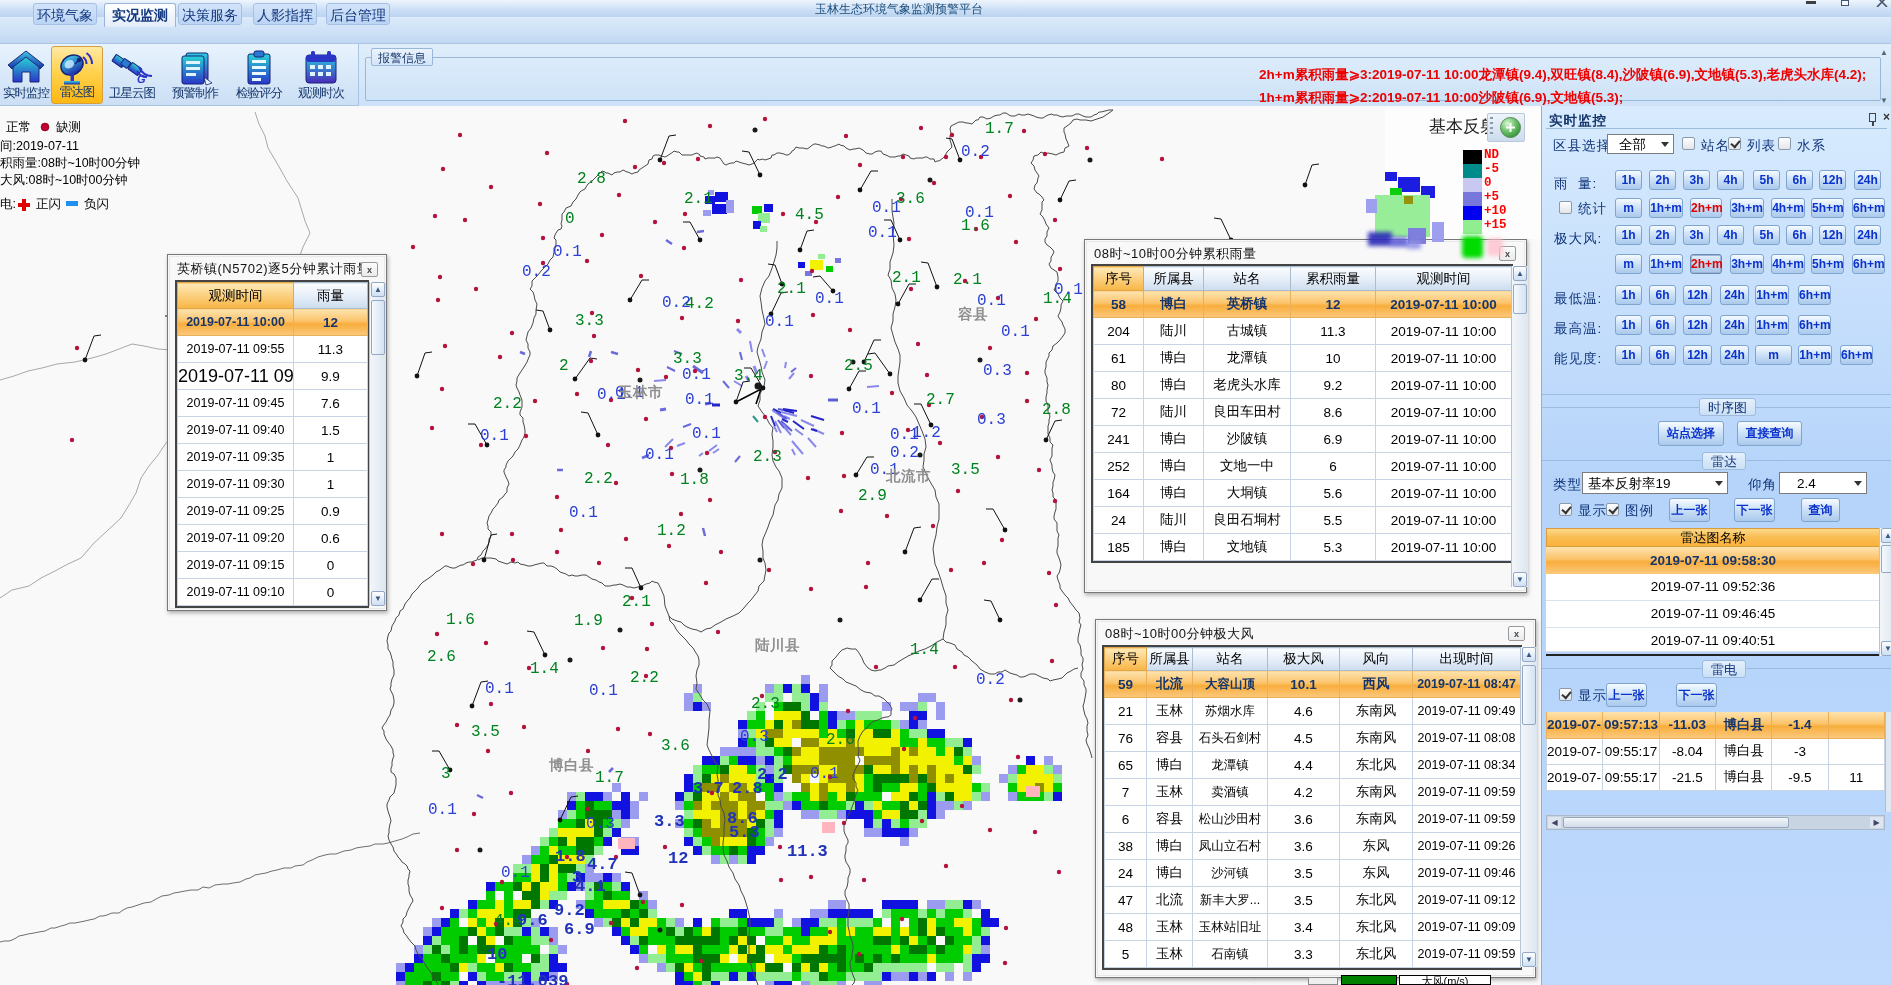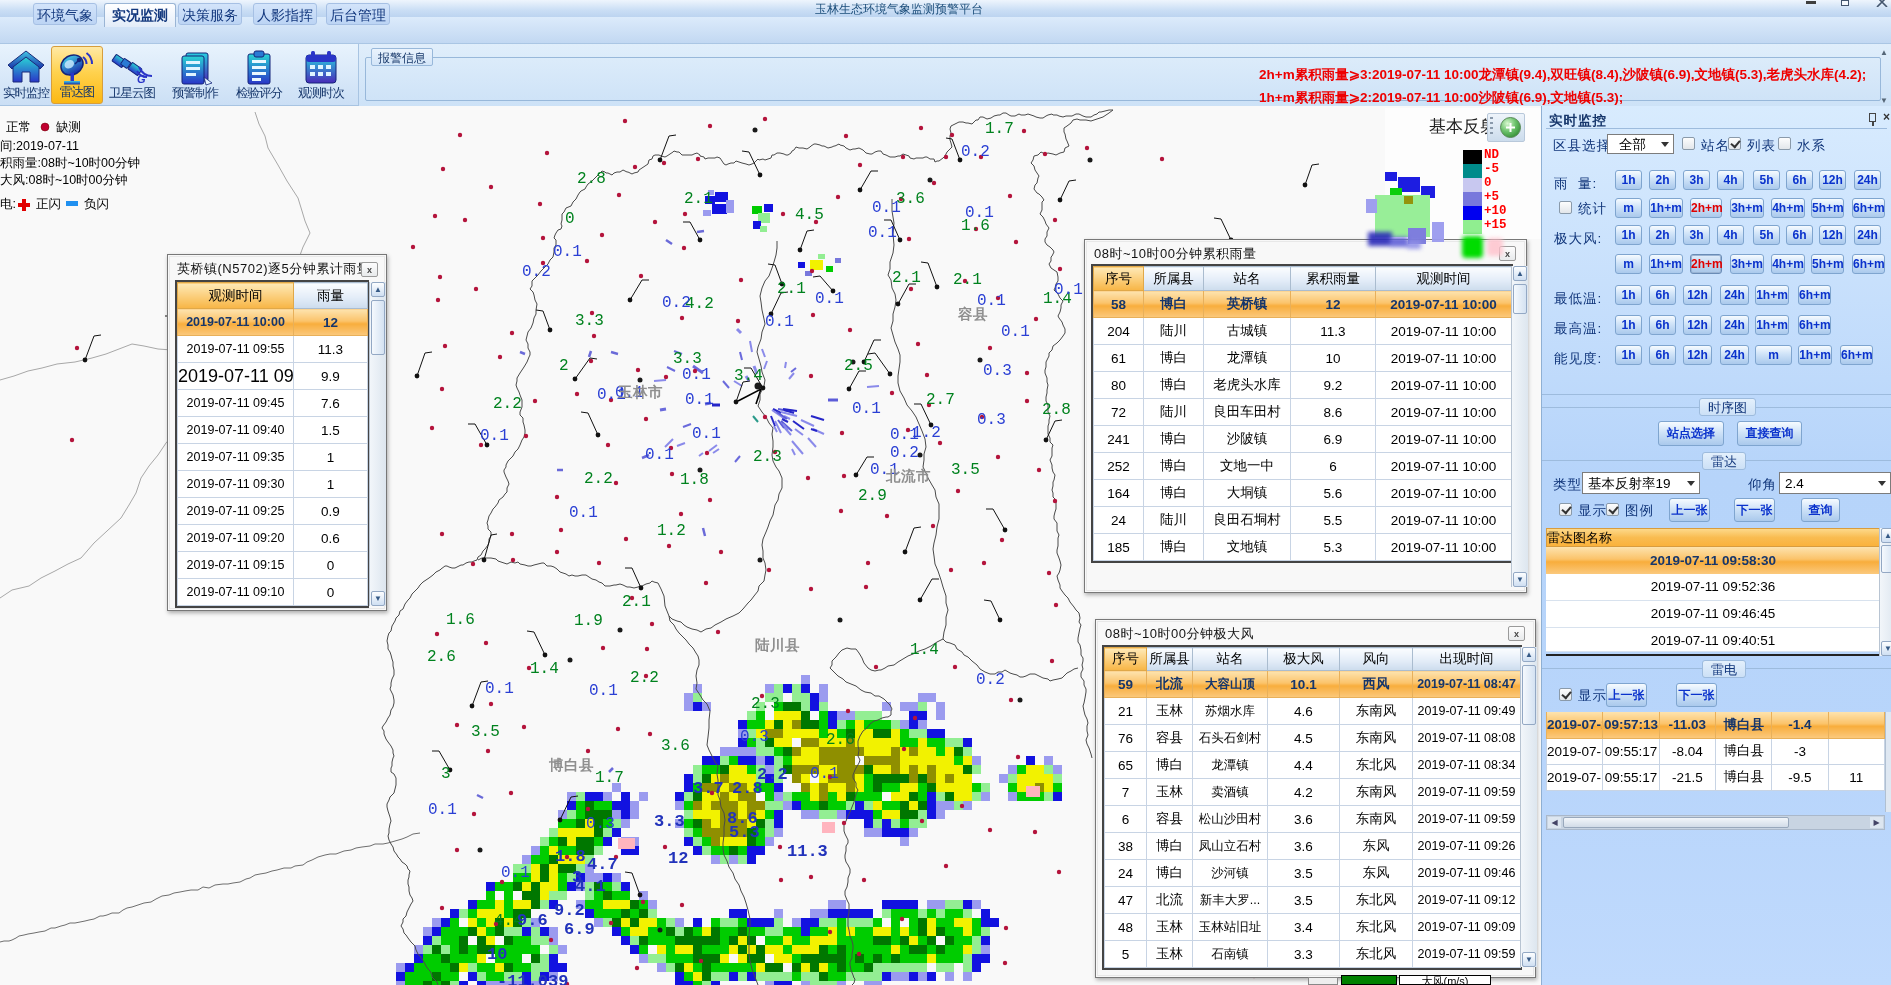--- a/index.html
+++ b/index.html
@@ -1550,32 +1550,32 @@
     <div class="btn" style="left:256px;top:239px;width:34px;height:20px;line-height:18px;">1h+m</div>
     <div class="btn" style="left:298px;top:239px;width:33px;height:20px;line-height:18px;">6h+m</div>
     <div class="grpline" style="left:0;top:288px;width:350px"></div>
     <div class="grpline" style="left:0;top:301px;width:350px"></div>
     <div class="grplbl" style="left:157px;top:292px">时序图</div>
     <div class="btn" style="left:116px;top:315px;width:66px;height:25px;line-height:23px;">站点选择</div>
     <div class="btn" style="left:195px;top:315px;width:65px;height:25px;line-height:23px;">直接查询</div>
     <div class="grpline" style="left:0;top:354px;width:350px"></div>
     <div class="grplbl" style="left:160px;top:346px">雷达</div>
     <div class="rlbl" style="left:11px;top:370px">类型</div>
-    <div class="ddown" style="left:40px;top:366px;width:118px;height:22px;line-height:21px;padding-left:5px">基本反射率19<div class="darr"></div></div>
+    <div class="ddown" style="left:40px;top:366px;width:146px;height:22px;line-height:21px;padding-left:5px">基本反射率19<div class="darr"></div></div>
     <div class="rlbl" style="left:206px;top:370px">仰角</div>
-    <div class="ddown" style="left:237px;top:366px;width:112px;height:22px;line-height:21px;padding-left:5px">2.4<div class="darr"></div></div>
+    <div class="ddown" style="left:237px;top:366px;width:88px;height:22px;line-height:21px;padding-left:17px">2.4<div class="darr"></div></div>
     <div class="cb on" style="left:17px;top:397px"></div>
     <div class="rlbl" style="left:36px;top:396px">显示</div>
     <div class="cb on" style="left:64px;top:397px"></div>
     <div class="rlbl" style="left:83px;top:396px">图例</div>
     <div class="btn" style="left:127px;top:392px;width:41px;height:24px;line-height:22px;">上一张</div>
     <div class="btn" style="left:192px;top:392px;width:41px;height:24px;line-height:22px;">下一张</div>
     <div class="btn" style="left:259px;top:392px;width:39px;height:24px;line-height:22px;">查询</div>
     <div class="abs" style="left:4px;top:422px;width:334px;height:128px;border-bottom:2px solid #222">
-      <div class="abs" style="left:0;top:0;width:334px;height:19px;background:linear-gradient(#fdd98a,#f9bc51 50%,#fab23c);border:1px solid #d89c3e;font-size:13px;color:#000;text-align:left;line-height:18px">雷达图名称</div>
+      <div class="abs" style="left:0;top:0;width:334px;height:19px;background:linear-gradient(#fdd98a,#f9bc51 50%,#fab23c);border:1px solid #d89c3e;font-size:13px;color:#000;text-align:center;line-height:18px">雷达图名称</div>
       <div class="abs" style="left:0;top:19px;width:334px;height:27px;background:linear-gradient(#fde3ae,#fbc36a 45%,#f8ad3c 55%,#fbc97d);color:#16366b;font-weight:bold;font-size:13.5px;text-align:center;line-height:27px">2019-07-11 09:58:30</div>
       <div class="abs" style="left:0;top:46px;width:334px;height:27px;background:#fff;border-bottom:1px solid #d8e2ee;color:#000;font-size:13.5px;text-align:center;line-height:26px">2019-07-11 09:52:36</div>
       <div class="abs" style="left:0;top:73px;width:334px;height:27px;background:#fff;border-bottom:1px solid #d8e2ee;color:#000;font-size:13.5px;text-align:center;line-height:26px">2019-07-11 09:46:45</div>
       <div class="abs" style="left:0;top:100px;width:334px;height:24px;background:#fff;border-bottom:1px solid #d8e2ee;color:#000;font-size:13.5px;text-align:center;line-height:26px">2019-07-11 09:40:51</div>
     </div>
     <div class="vsb" style="left:337px;top:422px;height:128px">
       <div class="ua">▲</div>
     <div class="th" style="top:17px;height:28px"></div>
       <div class="da">▼</div>
     </div>

